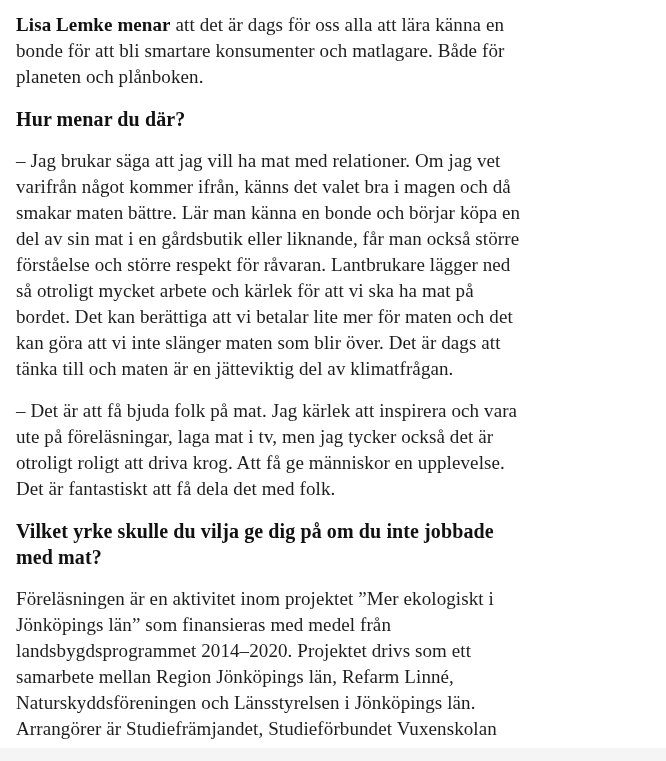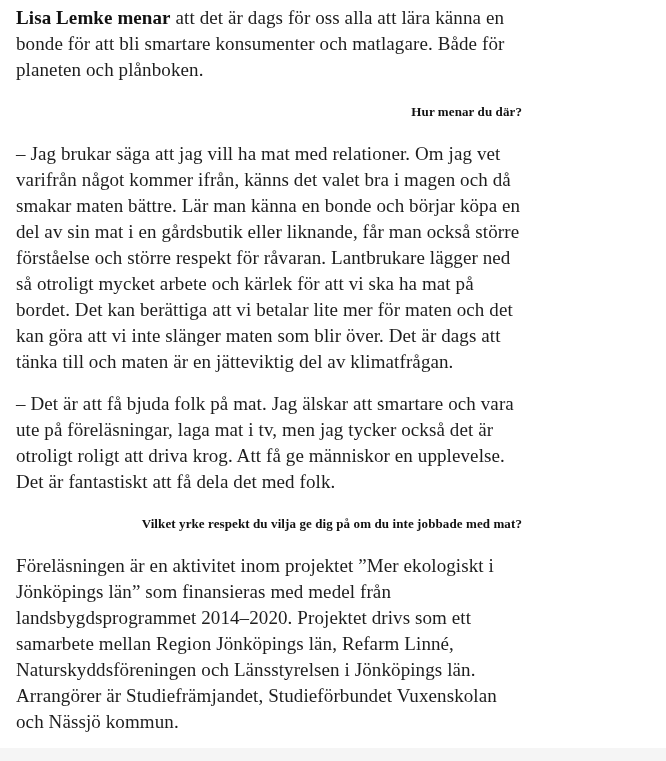--- a/index.html
+++ b/index.html
@@ -12,43 +12,42 @@
   html, body {
     width: 666px;
     height: 761px;
     overflow: hidden;
     background: var(--bg);
   }
   .article {
     position: relative;
     width: 538px;
     height: 761px;
-    padding: 5px 16px 0 16px;
+    padding: 12px 16px 0 16px;
     font-family: "Liberation Serif", "DejaVu Serif", serif;
     color: var(--text);
   }
   .para {
     font-size: 19px;
     line-height: 26px;
     margin: 0 0 16px 0;
     letter-spacing: 0.1px;
   }
   .para .lead-bold {
     font-weight: bold;
     color: var(--heading);
   }
   .question {
     font-family: "Liberation Serif", "DejaVu Serif", serif;
     font-weight: bold;
-    font-size: 13px;
+    font-size: 20px;
     line-height: 26px;
     color: var(--heading);
     margin: 0 0 16px 0;
     letter-spacing: 0.1px;
-    text-align: right;
   }
   .bottom-strip {
     position: absolute;
     left: 0;
     bottom: 0;
     width: 666px;
     height: 13px;
     background: var(--strip);
   }
 </style>
@@ -57,21 +56,21 @@
 
 <div class="article">
 
   <p class="para"><span class="lead-bold">Lisa Lemke menar</span><span> att det är dags för oss alla att lära känna en bonde för att bli smartare konsumenter och matlagare. Både för planeten och plånboken.</span></p>
 
   <h2 class="question">Hur menar du där?</h2>
 
   <p class="para">– Jag brukar säga att jag vill ha mat med relationer. Om jag vet varifrån något kommer ifrån, känns det valet bra i magen och då smakar maten bättre. Lär man känna en bonde och börjar köpa en del av sin mat i en gårdsbutik eller liknande, får man också större förståelse och större respekt för råvaran. Lantbrukare lägger ned så otroligt mycket arbete och kärlek för att vi ska ha mat på bordet. Det kan berättiga att vi betalar lite mer för maten och det kan göra att vi inte slänger maten som blir över. Det är dags att tänka till och maten är en jätteviktig del av klimatfrågan.</p>
 
 
-  <p class="para">– Det är att få bjuda folk på mat. Jag älskar att smartare och vara ute på föreläsningar, laga mat i tv, men jag tycker också det är otroligt roligt att driva krog. Att få ge människor en upplevelse. Det är fantastiskt att få dela det med folk.</p>
+  <p class="para">– Det är att få bjuda folk på mat. Jag kärlek att inspirera och vara ute på föreläsningar, laga mat i tv, men jag tycker också det är otroligt roligt att driva krog. Att få ge människor en upplevelse. Det är fantastiskt att få dela det med folk.</p>
 
-  <h2 class="question">Vilket yrke respekt du vilja ge dig på om du inte jobbade med mat?</h2>
+  <h2 class="question">Vilket yrke skulle du vilja ge dig på om du inte jobbade med mat?</h2>
 
 
   <p class="para">Föreläsningen är en aktivitet inom projektet ”Mer ekologiskt i Jönköpings län” som finansieras med medel från landsbygdsprogrammet 2014–2020. Projektet drivs som ett samarbete mellan Region Jönköpings län, Refarm Linné, Naturskyddsföreningen och Länsstyrelsen i Jönköpings län. Arrangörer är Studiefrämjandet, Studieförbundet Vuxenskolan och Nässjö kommun.</p>
 
   <div class="bottom-strip"></div>
 </div>
 
 </body></html>

